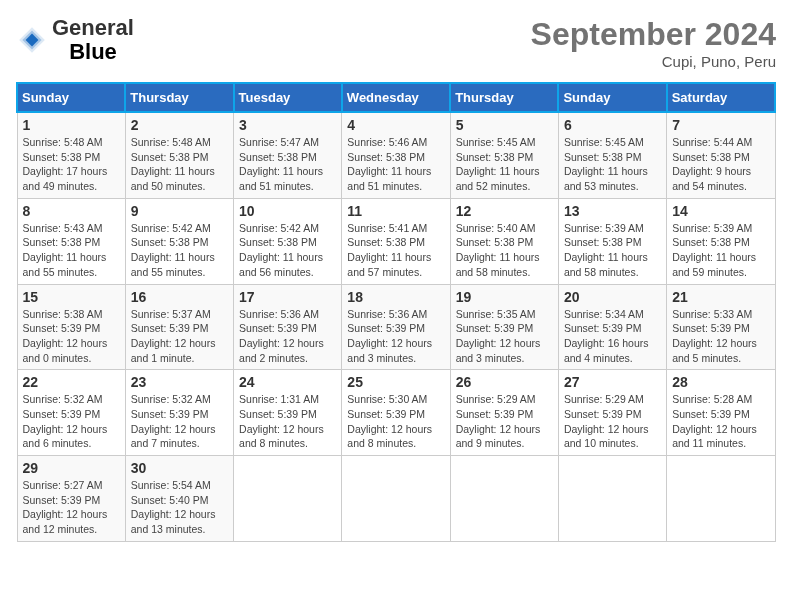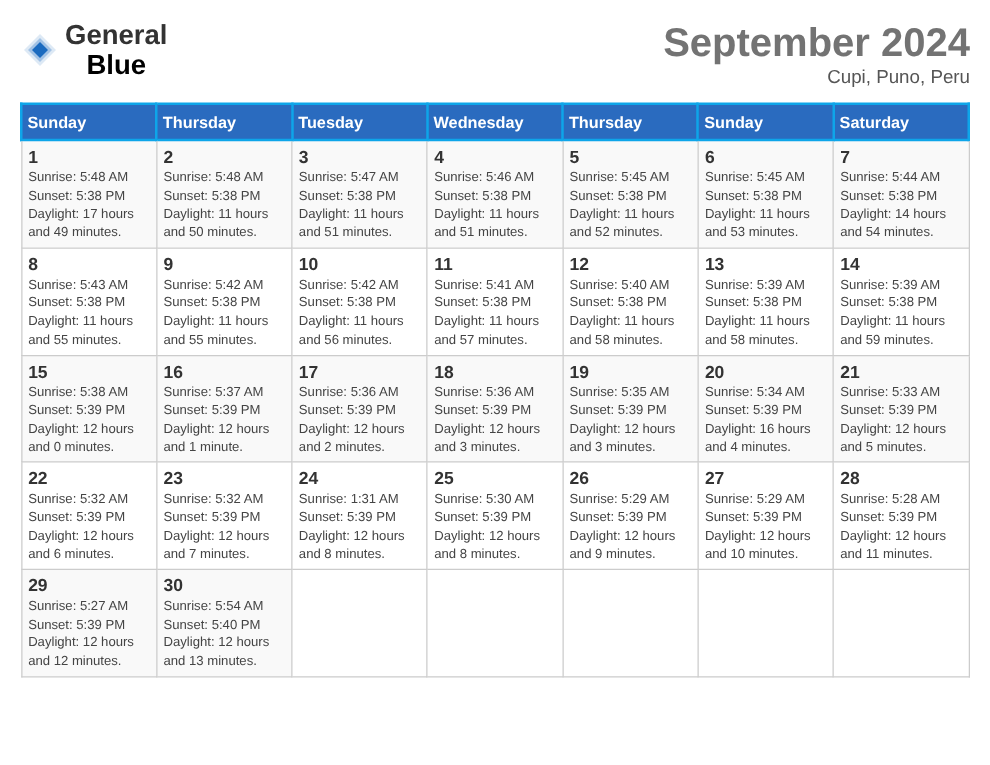--- a/index.html
+++ b/index.html
@@ -170,21 +170,21 @@
           <span>Sunrise: </span><span>5:45 AM</span><br>
           <span>Sunset: </span><span>5:38 PM</span><br>
           <span>Daylight: 11 hours and 53 minutes.</span>
         </div>
       </td>
         <td>
         <span class="day-num">7</span>
         <div class="day-info">
           <span>Sunrise: </span><span>5:44 AM</span><br>
           <span>Sunset: </span><span>5:38 PM</span><br>
-          <span>Daylight: 14 hours and 54 minutes.</span>
+          <span>Daylight: 9 hours and 54 minutes.</span>
         </div>
       </td>
       </tr>
       <tr>
         <td>
         <span class="day-num">8</span>
         <div class="day-info">
           <span>Sunrise: </span><span>5:43 AM</span><br>
           <span>Sunset: </span><span>5:38 PM</span><br>
           <span>Daylight: 11 hours and 55 minutes.</span>

